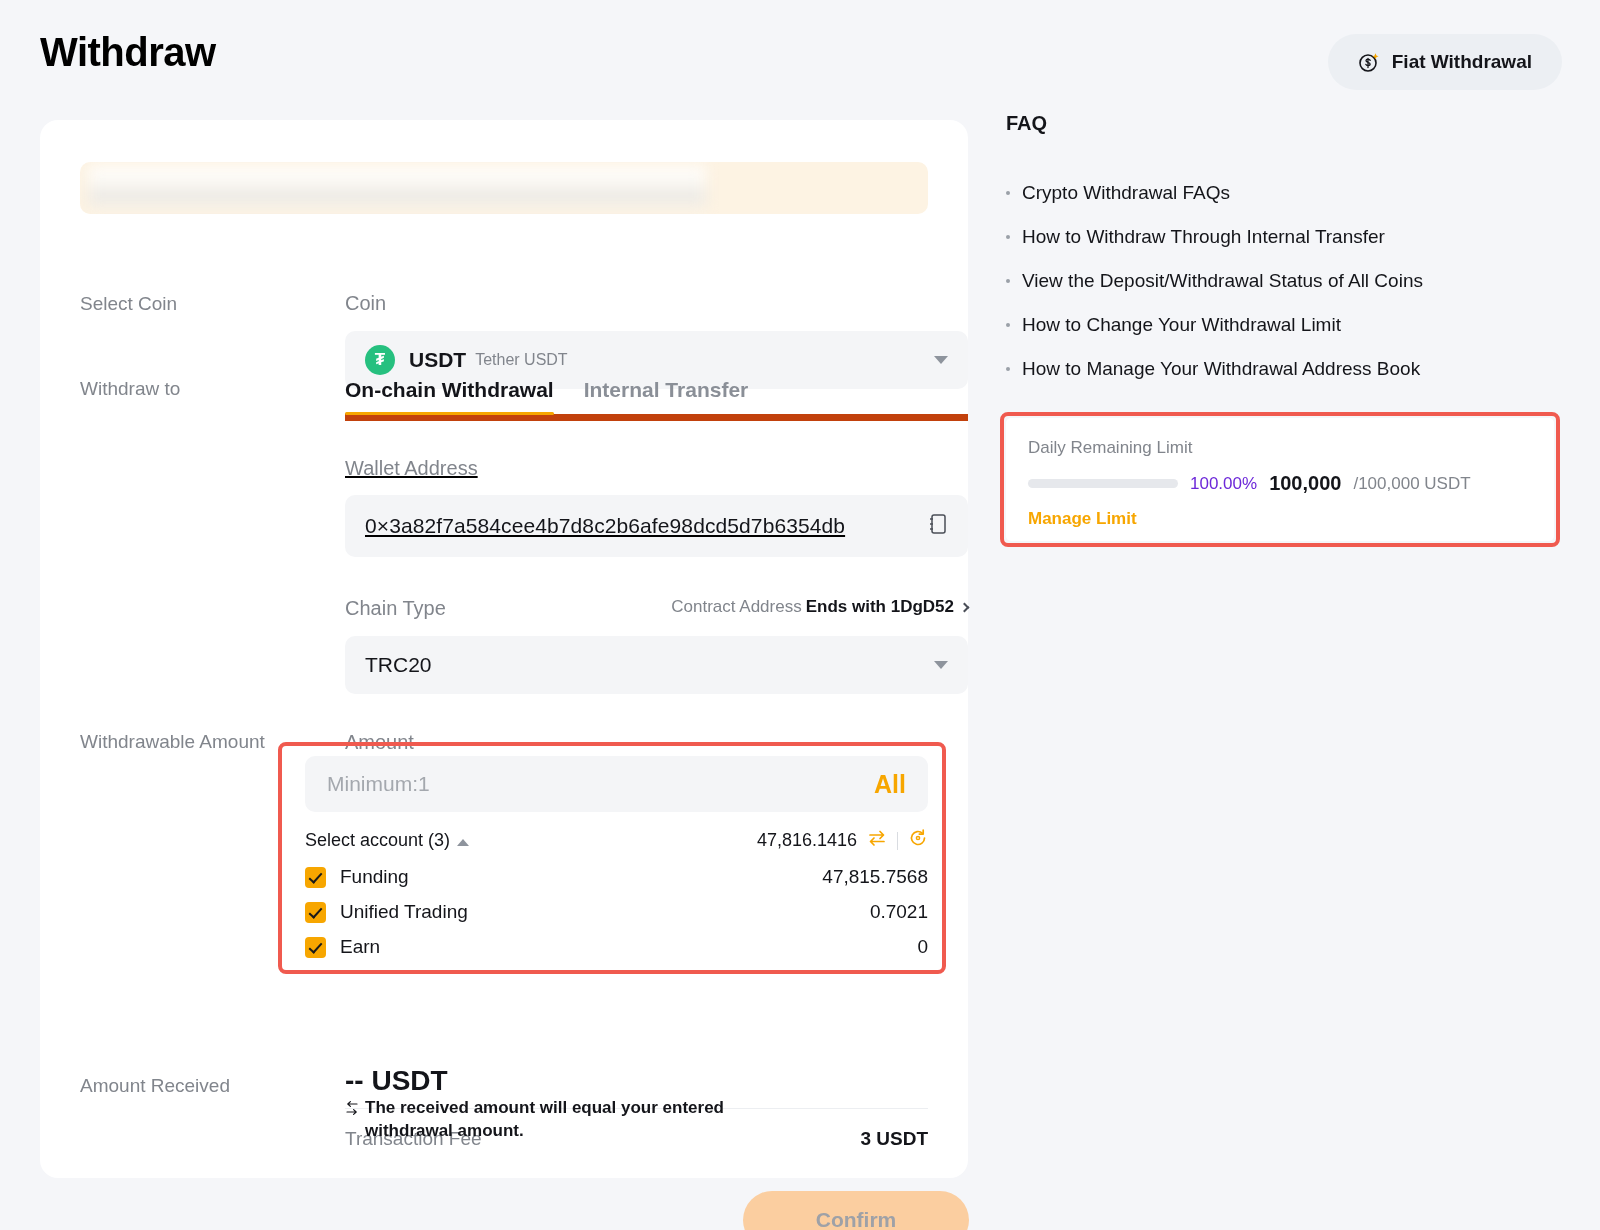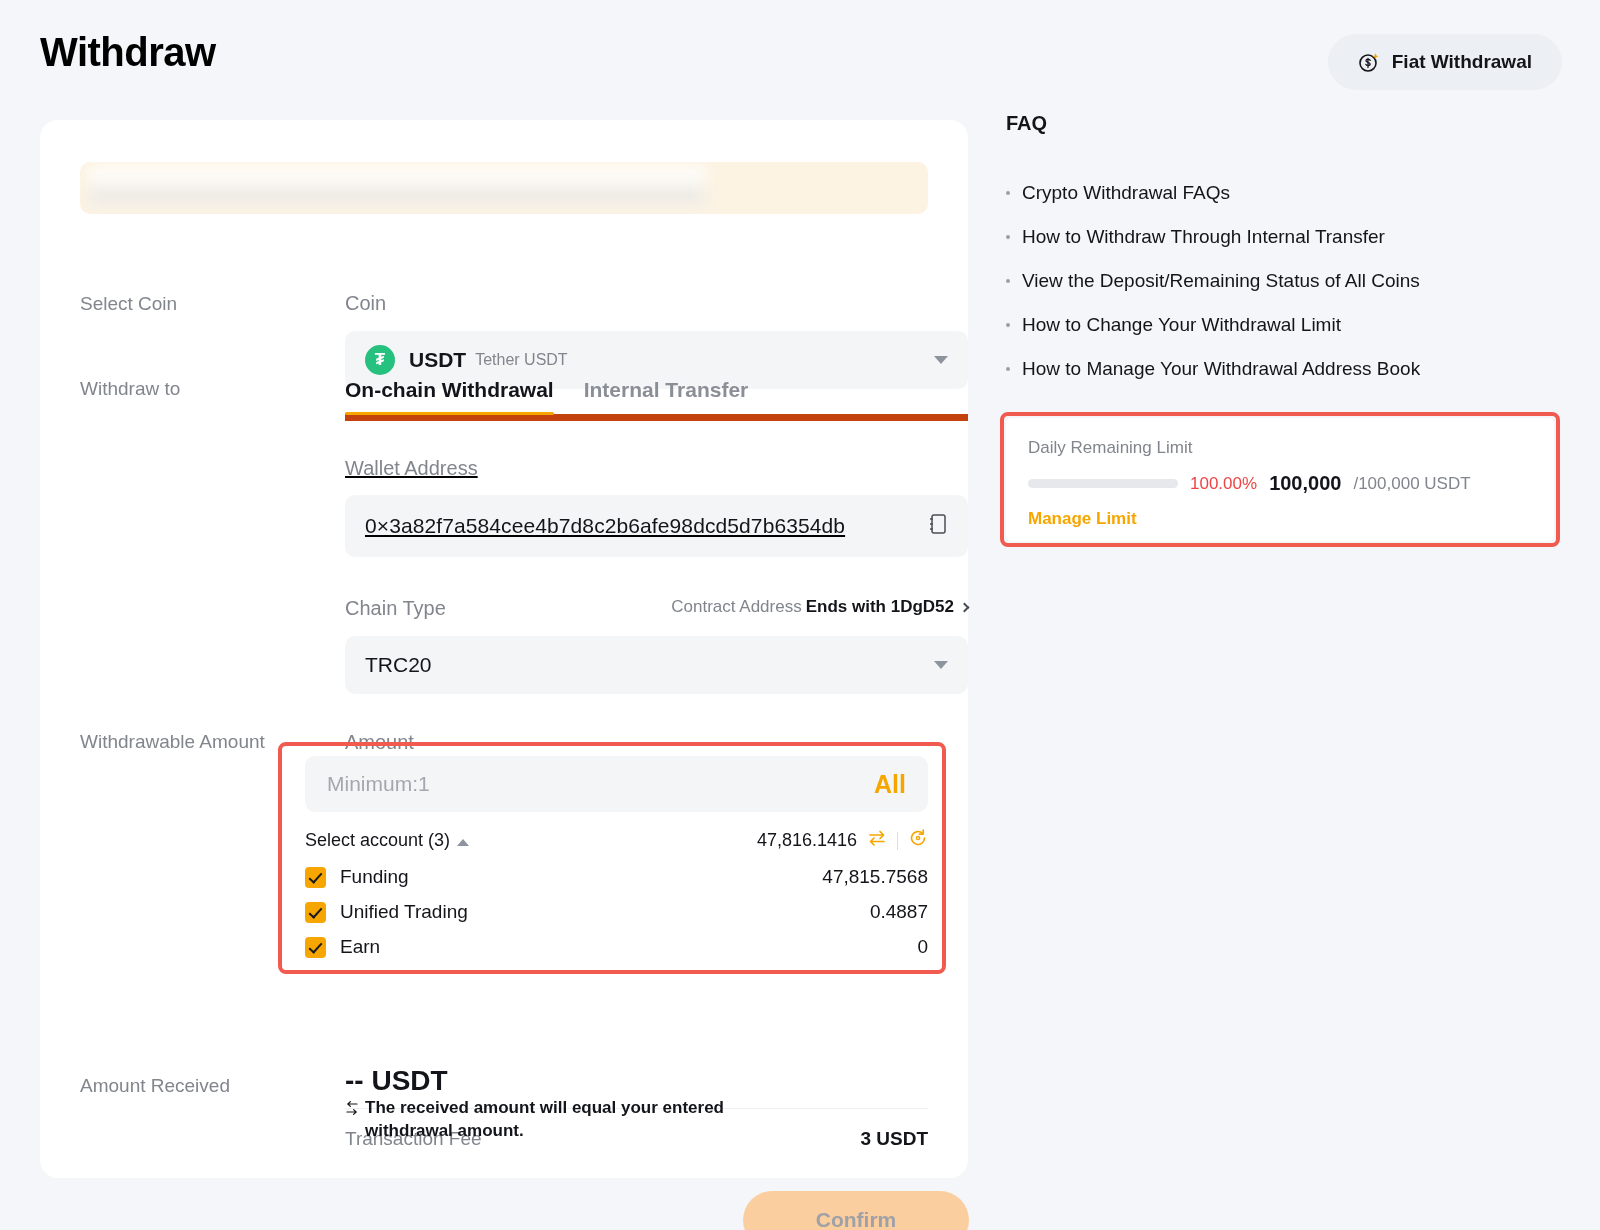--- a/index.html
+++ b/index.html
@@ -178,21 +178,21 @@
   }
   .limit-card {
     position: absolute; left: 1006px; top: 418px;
     width: 548px; height: 123px;
     background: #fff; border-radius: 5px; padding: 20px 22px;
   }
   .limit-label { font-size: 17px; color: #81858c; }
   .limit-bar-row { display: flex; align-items: center; gap: 12px; margin-top: 14px; }
   .bar-track { width: 150px; height: 9px; border-radius: 5px; background: #e6e8ec; overflow: hidden; }
   .bar-fill { height: 100%; background: #20b26c; border-radius: 5px; }
-  .limit-pct { font-size: 17px; color: #ef4444; }
+  .limit-pct { font-size: 17px; color: #6d28d9; }
   .limit-amt { font-size: 20px; font-weight: bold; color: #14151a; }
   .limit-total { font-size: 17px; color: #81858c; }
   .manage-link { margin-top: 14px; font-size: 17px; font-weight: bold; color: #f7a600; cursor: pointer; display: inline-block; }
 </style>
 </head>
 <body>
 
 <div class="page">
 
   <div class="page-title">Withdraw</div>
@@ -303,21 +303,21 @@
           <span>Funding</span>
         </span>
         <span>47,815.7568</span>
       </div>
 
       <div class="acct-row">
         <span class="acct-left">
           <span class="cb"></span>
           <span>Unified Trading</span>
         </span>
-        <span>0.4887</span>
+        <span>0.7021</span>
       </div>
 
       <div class="acct-row">
         <span class="acct-left">
           <span class="cb"></span>
           <span>Earn</span>
         </span>
         <span>0</span>
       </div>
     </div>
@@ -350,21 +350,21 @@
     <div class="faq-item">
       <span class="faq-dot"></span>
       <span class="faq-text">Crypto Withdrawal FAQs</span>
     </div>
     <div class="faq-item">
       <span class="faq-dot"></span>
       <span class="faq-text">How to Withdraw Through Internal Transfer</span>
     </div>
     <div class="faq-item">
       <span class="faq-dot"></span>
-      <span class="faq-text">View the Deposit/Remaining Status of All Coins</span>
+      <span class="faq-text">View the Deposit/Withdrawal Status of All Coins</span>
     </div>
     <div class="faq-item">
       <span class="faq-dot"></span>
       <span class="faq-text">How to Change Your Withdrawal Limit</span>
     </div>
     <div class="faq-item">
       <span class="faq-dot"></span>
       <span class="faq-text">How to Manage Your Withdrawal Address Book</span>
     </div>
   </div>

